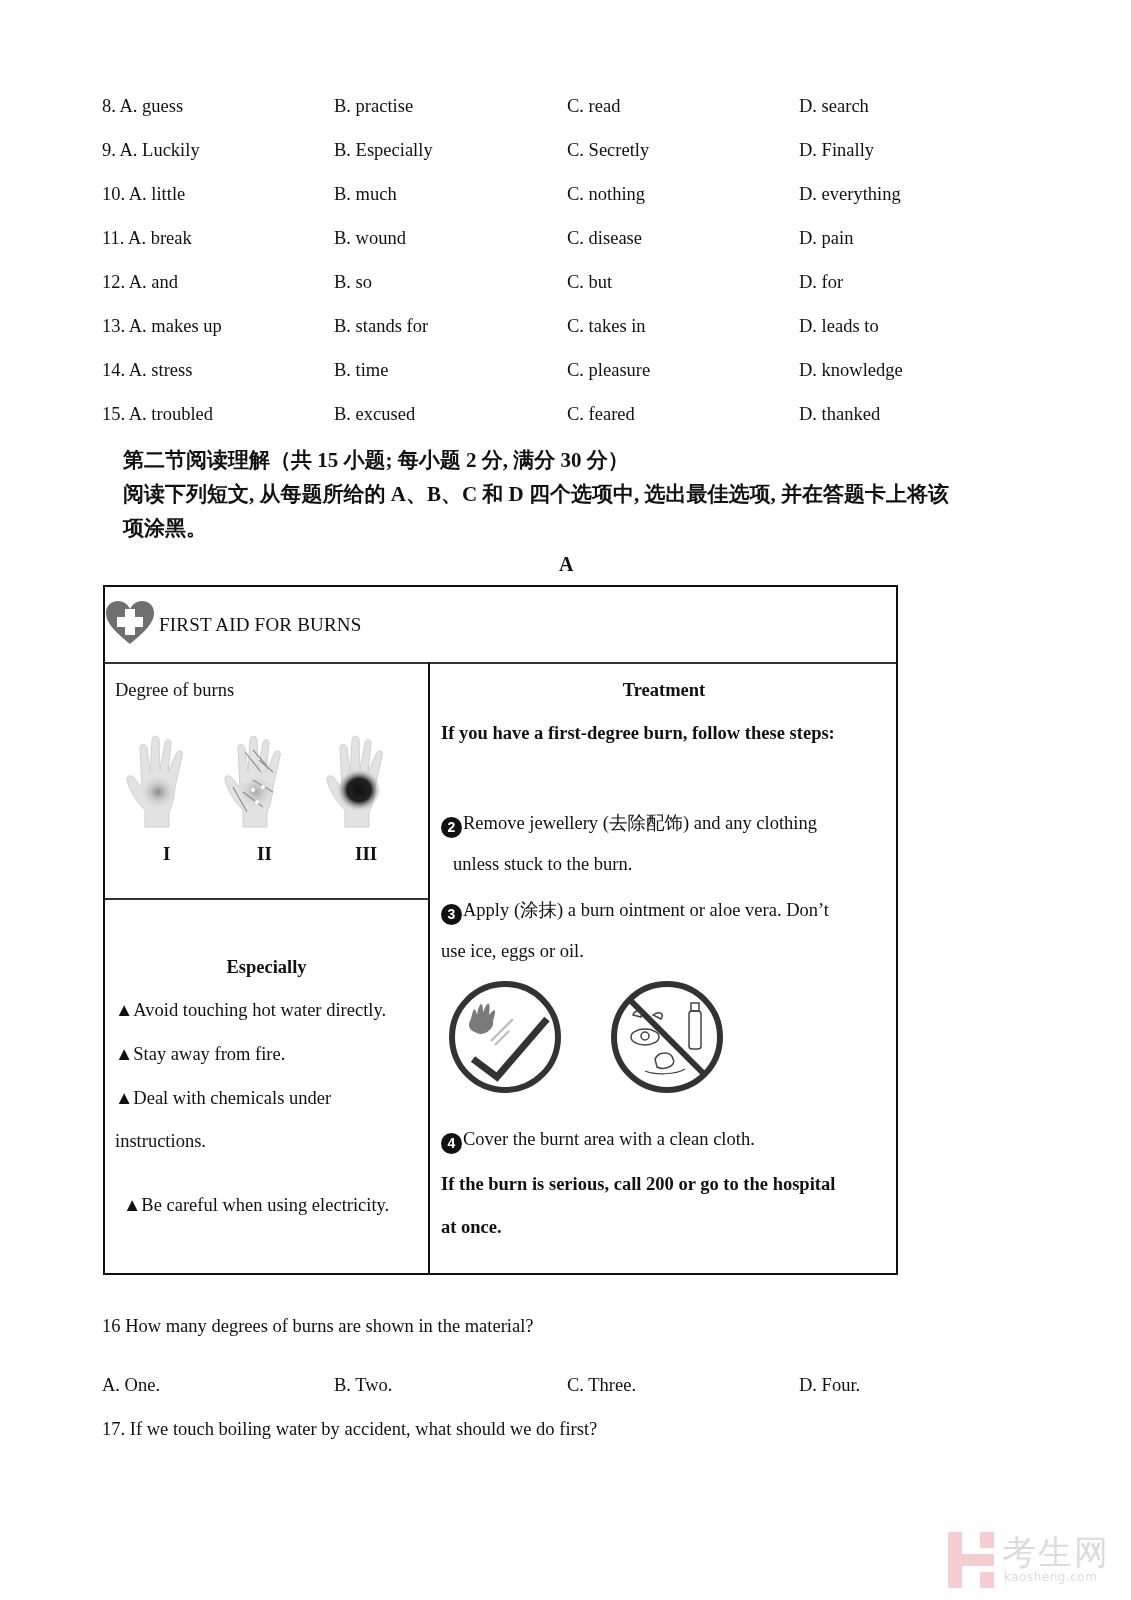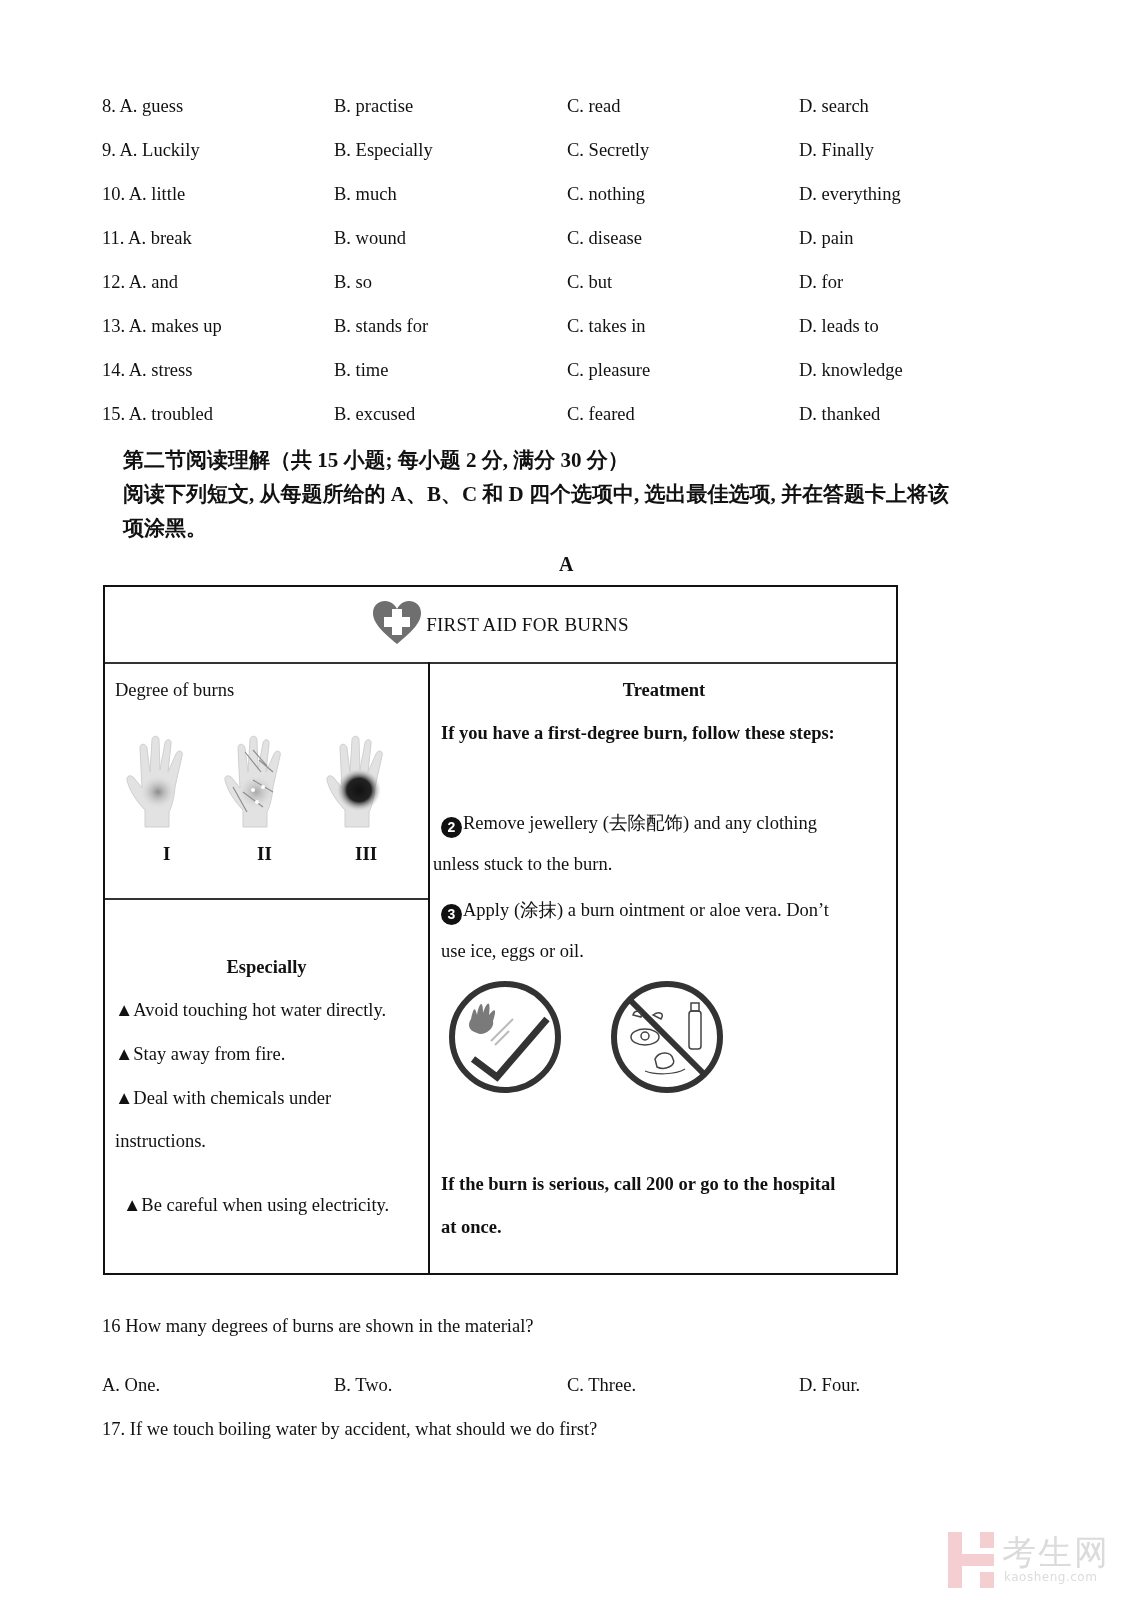--- a/index.html
+++ b/index.html
@@ -13,21 +13,21 @@
   .opt-row span { position: absolute; top: 0; white-space: nowrap; }
   .c0 { left: 0; } .c1 { left: 232px; } .c2 { left: 465px; } .c3 { left: 697px; }
 
   .section-head { font-size: 21px; font-weight: bold; left: 102px; white-space: nowrap; margin-left: 21px; }
   .passage-label { font-size: 20px; font-weight: bold; left: 559px; }
 
   .box { position: absolute; left: 103px; top: 585px; width: 795px; height: 690px; border: 2px solid #111; box-sizing: border-box; }
   .hline { position: absolute; height: 2px; background: #333; }
   .vline { position: absolute; width: 2px; background: #111; }
 
-  .title-wrap { position: absolute; left: 0; top: 0; width: 100%; height: 76px; display: flex; align-items: center; justify-content: center; border-radius: 26px; }
+  .title-wrap { position: absolute; left: 0; top: 0; width: 100%; height: 76px; display: flex; align-items: center; justify-content: flex-start; border-radius: 26px; }
   .title-text { font-size: 19px; letter-spacing: 0.2px; margin-left: 4px; color: #111; }
 
   .cell-text { position: absolute; font-size: 18.5px; white-space: nowrap; }
   .bold { font-weight: bold; }
   .num-badge {
     display: inline-block; width: 21px; height: 21px; border-radius: 50%;
     background: #111; color: #fff; font-family: "Liberation Sans", sans-serif;
     font-size: 14px; font-weight: bold; text-align: center; line-height: 21px;
     margin-right: 1px; vertical-align: -3px;
   }
@@ -168,21 +168,21 @@
   <div class="cell-text" style="left:10px; top:413px;"><span>▲</span><span>Avoid touching hot water directly.</span></div>
   <div class="cell-text" style="left:10px; top:457px;"><span>▲</span><span>Stay away from fire.</span></div>
   <div class="cell-text" style="left:10px; top:501px;"><span>▲</span><span>Deal with chemicals under</span></div>
   <div class="cell-text" style="left:10px; top:544px;">instructions.</div>
   <div class="cell-text" style="left:10px; top:608px;margin-left:8px;"><span>▲</span><span>Be careful when using electricity.</span></div>
 
   <div class="cell-text bold" style="left:325px; width:468px; text-align:center; top:93px;">Treatment</div>
   <div class="cell-text bold" style="left:336px; top:136px;">If you have a first-degree burn, follow these steps:</div>
 
   <div class="cell-text" style="left:336px; top:223px;"><span class="num-badge">2</span><span>Remove jewellery (去除配饰) and any clothing</span></div>
-  <div class="cell-text" style="left:328px; top:267px;">unless stuck to the burn.</div>
+  <div class="cell-text" style="left:348px; top:267px;">unless stuck to the burn.</div>
   <div class="cell-text" style="left:336px; top:310px;"><span class="num-badge">3</span><span>Apply (涂抹) a burn ointment or aloe vera. Don’t</span></div>
   <div class="cell-text" style="left:336px; top:354px;">use ice, eggs or oil.</div>
 
   <div class="abs" style="left:338px; top:392px;">
     <svg width="124" height="116" viewBox="0 0 124 116">
       <circle cx="62" cy="58" r="53" fill="none" stroke="#333" stroke-width="6"></circle>
       <path d="M28 40 C 30 30, 32 26, 34 36 C 36 24, 40 20, 40 34 C 44 22, 48 20, 46 36 C 52 28, 54 30, 50 42 C 52 50, 40 58, 34 54 C 26 52, 24 46, 28 40 Z" fill="#7a7a7a"></path>
       <path d="M48 62 L 70 40 M 52 66 L 66 52" stroke="#bbb" stroke-width="2"></path>
       <path d="M30 80 L 54 98 L 104 40" fill="none" stroke="#333" stroke-width="7"></path>
     </svg>
@@ -195,20 +195,21 @@
       <ellipse cx="40" cy="58" rx="14" ry="8" fill="none" stroke="#444" stroke-width="1.5"></ellipse>
       <circle cx="40" cy="57" r="4" fill="none" stroke="#444" stroke-width="1.5"></circle>
       <path d="M28 36 C 30 30, 38 32, 36 38 Z M 48 36 C 54 32, 60 34, 56 40 Z" fill="none" stroke="#444" stroke-width="1.5"></path>
       <rect x="84" y="32" width="12" height="38" rx="3" fill="none" stroke="#444" stroke-width="1.5"></rect>
       <rect x="86" y="24" width="8" height="8" fill="none" stroke="#444" stroke-width="1.5"></rect>
       <path d="M50 80 C 54 72, 66 72, 68 80 C 72 86, 60 92, 52 88 Z" fill="none" stroke="#444" stroke-width="1.5"></path>
       <path d="M40 92 C 50 96, 70 96, 80 90" fill="none" stroke="#444" stroke-width="1.2"></path>
     </svg>
   </div>
 
+  <div class="cell-text" style="left:336px; top:542px;"><span class="num-badge">4</span><span>Cover the burnt area with a clean cloth.</span></div>
   <div class="cell-text bold" style="left:336px; top:587px;">If the burn is serious, call 200 or go to the hospital</div>
   <div class="cell-text bold" style="left:336px; top:630px;">at once.</div>
 </div>
 
 <div class="q-text" style="top:1316px;">16   How many degrees of burns are shown in the material?</div>
 <div class="opt-row" style="top:1375px;">
   <span class="c0">A. One.</span>
   <span class="c1">B. Two.</span>
   <span class="c2">C. Three.</span>
   <span class="c3">D. Four.</span>

